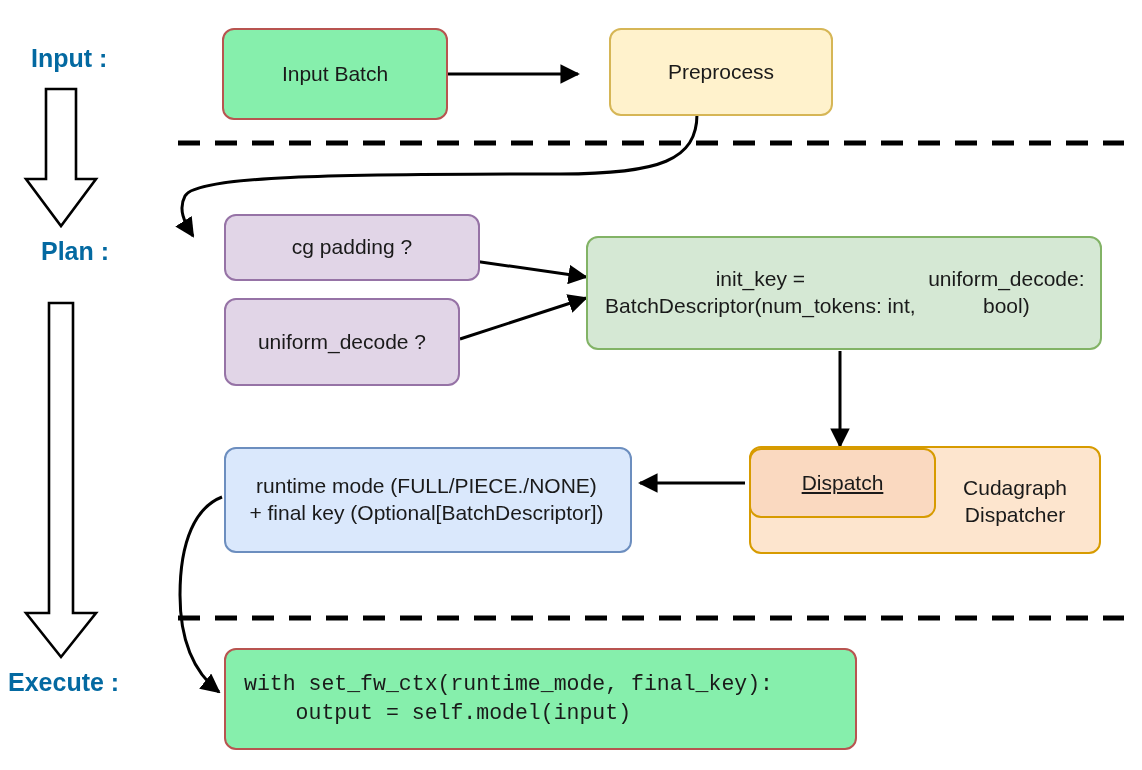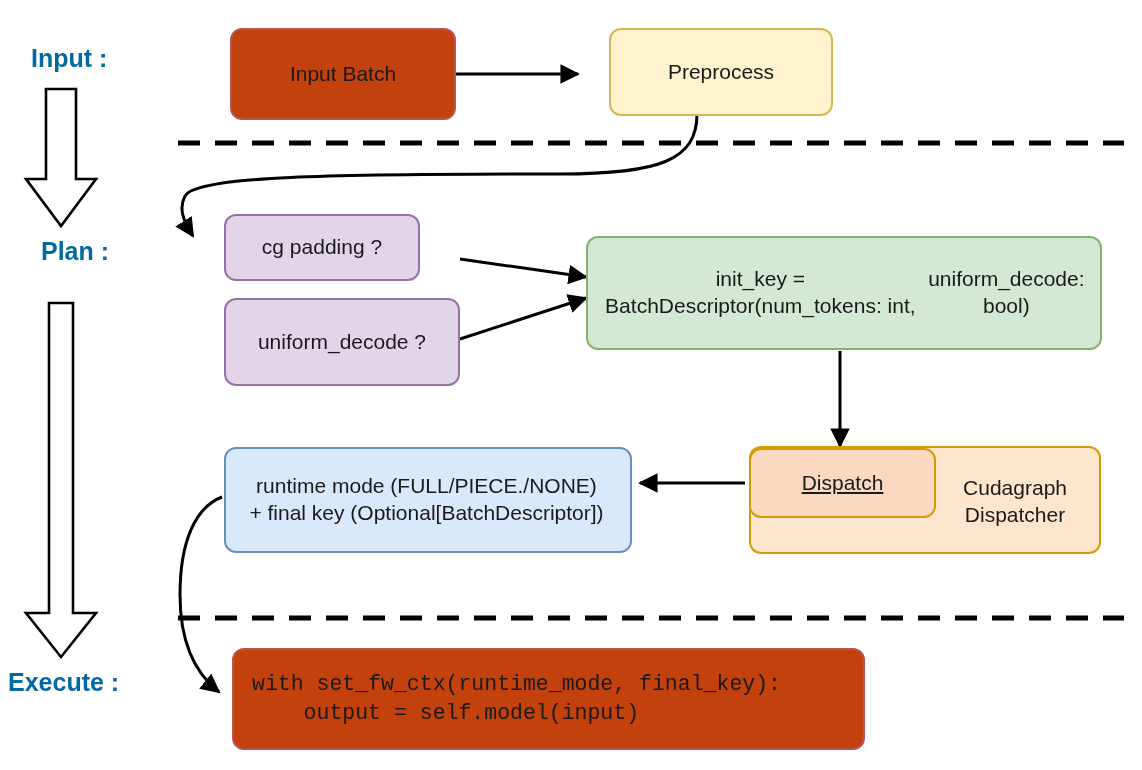--- a/index.html
+++ b/index.html
@@ -51,21 +51,21 @@
   }
   .node.code {
     font-family: "Liberation Mono", monospace;
     font-size: 21.5px;
     justify-content: flex-start;
     text-align: left;
     white-space: pre;
     padding-left: 18px;
     line-height: 1.34;
   }
-  .n-pink   { background: #c2410c; border-color: #b85450; margin-left: 8px; }
+  .n-pink   { background: #86efac; border-color: #b85450; }
   .n-yellow { background: #fff2cc; border-color: #d6b656; margin-left: 24px; }
   .n-purple { background: #e1d5e7; border-color: #9673a6; }
   .n-green  { background: #d5e8d4; border-color: #82b366; }
   .n-blue   { background: #dae8fc; border-color: #6c8ebf; padding-left: 7px; }
   .n-orange-outer { background: #fde5ce; border-color: #d79b00; }
   .n-orange-inner { background: #fad9c0; border-color: #d79b00; }
   .n-orange-outer { align-items: flex-start; justify-content: flex-end; }
   .outer-label {
     padding-top: 22px;
     padding-right: 22px;
@@ -111,21 +111,21 @@
   <div class="stage-label" style="left:8px; top:668px;">Execute :</div>
 
   <div class="node n-pink" style="left:222px; top:28px; width:226px; height:92px;">
     <span>Input Batch</span>
   </div>
 
   <div class="node n-yellow" style="left:585px; top:28px; width:224px; height:88px;">
     <span>Preprocess</span>
   </div>
 
-  <div class="node n-purple" style="left:224px; top:214px; width:196px; height:67px;">
+  <div class="node n-purple" style="left:224px; top:214px; width:256px; height:67px;">
     <span>cg padding ?</span>
   </div>
 
   <div class="node n-purple" style="left:224px; top:298px; width:236px; height:88px;">
     <span>uniform_decode ?</span>
   </div>
 
   <div class="node n-green" style="left:586px; top:236px; width:516px; height:114px; flex-direction:row;">
     <span>init_key = BatchDescriptor(num_tokens: int,</span>
     <span>uniform_decode: bool)</span>

